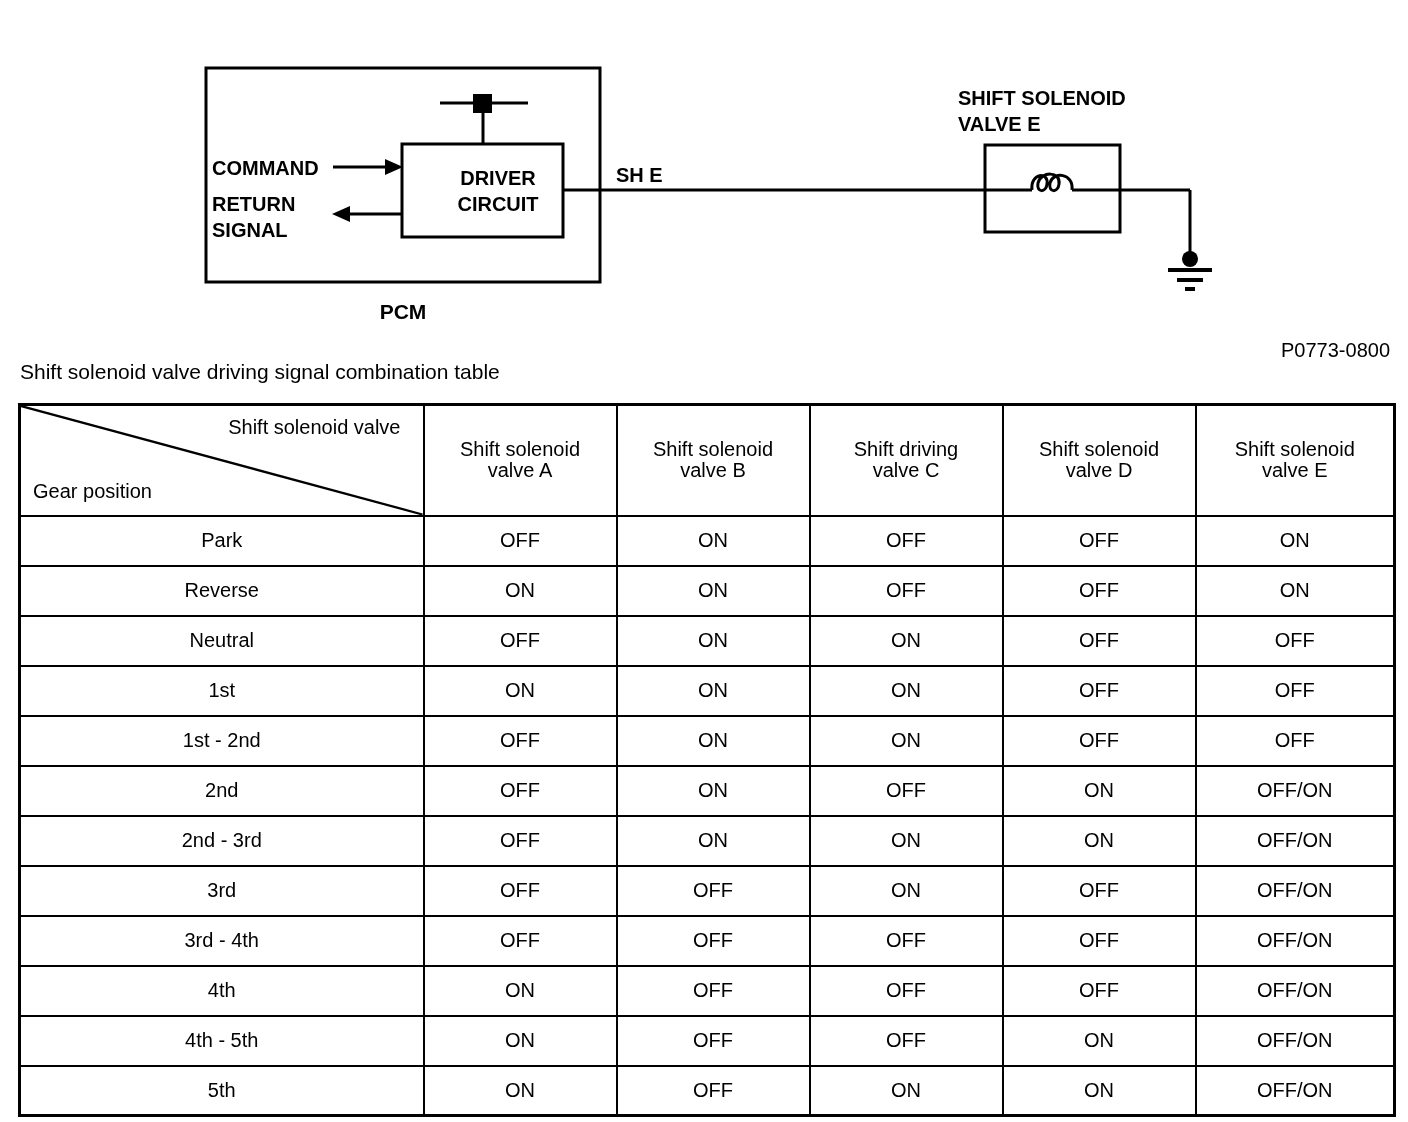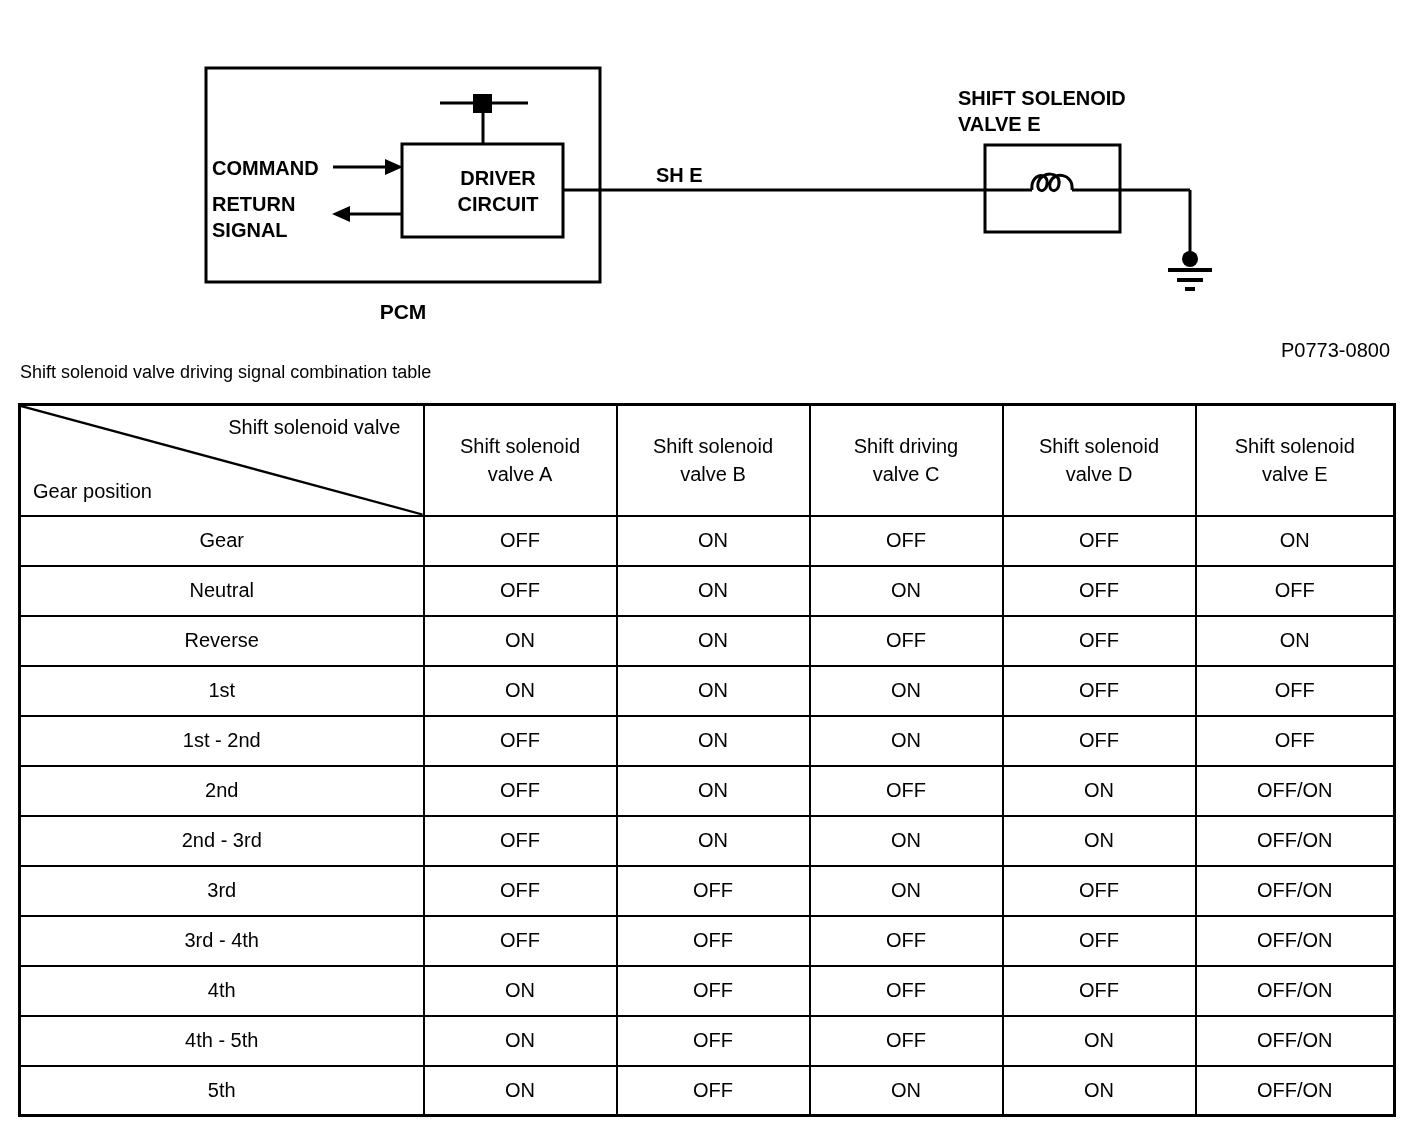--- a/index.html
+++ b/index.html
@@ -23,24 +23,24 @@
   }
   .lbl.regular { font-weight: normal; }
   #command-label       { left: 212px; top: 155px; }
   #return-signal-label { left: 212px; top: 191px; width: 120px; }
   #driver-circuit-label{
     left: 402px; top: 144px; width: 161px; height: 93px;
     display: flex; align-items: center; justify-content: center; text-align: center; padding-left: 31px;
   }
   #driver-circuit-label span { display: inline-block; max-width: 100px; }
   #pcm-label      { left: 206px; top: 293px; width: 394px; text-align: center; font-size: 21px; margin-top: 6px; }
-  #sh-e-label     { left: 616px; top: 162px; margin-left: 40px; }
+  #sh-e-label     { left: 616px; top: 162px; }
   #solenoid-label { left: 958px; top: 85px; width: 212px; }
   #figure-code    { left: 1190px; top: 337px; width: 200px; text-align: right; font-size: 20px; }
-  #table-caption  { left: 20px; top: 359px; font-size: 18px; }
+  #table-caption  { left: 20px; top: 359px; font-size: 21px; }
 
   
   #combo-table-wrap { position: absolute; left: 18px; top: 403px; }
   table.combo {
     border-collapse: collapse;
     table-layout: fixed;
     width: 1372px;
     border: 3px solid #000;
   }
   table.combo th, table.combo td {
@@ -50,21 +50,21 @@
     font-size: 20px;
     font-weight: normal;
     padding: 0;
     overflow: hidden;
   }
   tr.header-row { height: 111px; margin-top: 12px; }
   tbody.combo-body tr { height: 50px; }
   col.col-gear  { width: 404px; }
   col.col-valve { width: 193px; }
   col.col-valve-last { width: 199px; }
-  .hdr-span { display: inline-block; max-width: 150px; line-height: 28px; }
+  .hdr-span { display: inline-block; max-width: 150px; line-height: 21px; }
   th.corner { position: relative; }
   th.corner svg { position: absolute; left: 0; top: 0; width: 100%; height: 100%; display: block; }
   .corner-top-right {
     position: absolute; right: 22px; top: 10px;
     font-size: 20px; white-space: nowrap;
   }
   .corner-bottom-left {
     position: absolute; left: 12px; bottom: 12px;
     font-size: 20px; white-space: nowrap; text-align: right;
   }
@@ -145,42 +145,42 @@
       <th><span class="hdr-span">Shift solenoid valve A</span></th>
           <th><span class="hdr-span">Shift solenoid valve B</span></th>
           <th><span class="hdr-span">Shift driving valve C</span></th>
           <th><span class="hdr-span">Shift solenoid valve D</span></th>
           <th><span class="hdr-span">Shift solenoid valve E</span></th>
         </tr>
     </thead>
     <tbody class="combo-body" id="table-body">
 
     <tr>
-          <td>Gear</td>
-          <td>OFF</td>
+          <td>Park</td>
+          <td>OFF</td>
+          <td>ON</td>
+          <td>OFF</td>
+          <td>OFF</td>
+          <td>ON</td>
+        </tr>
+        <tr>
+          <td>Reverse</td>
+          <td>ON</td>
           <td>ON</td>
           <td>OFF</td>
           <td>OFF</td>
           <td>ON</td>
         </tr>
         <tr>
           <td>Neutral</td>
           <td>OFF</td>
           <td>ON</td>
           <td>ON</td>
           <td>OFF</td>
           <td>OFF</td>
-        </tr>
-        <tr>
-          <td>Reverse</td>
-          <td>ON</td>
-          <td>ON</td>
-          <td>OFF</td>
-          <td>OFF</td>
-          <td>ON</td>
         </tr>
         <tr>
           <td>1st</td>
           <td>ON</td>
           <td>ON</td>
           <td>ON</td>
           <td>OFF</td>
           <td>OFF</td>
         </tr>
         <tr>

